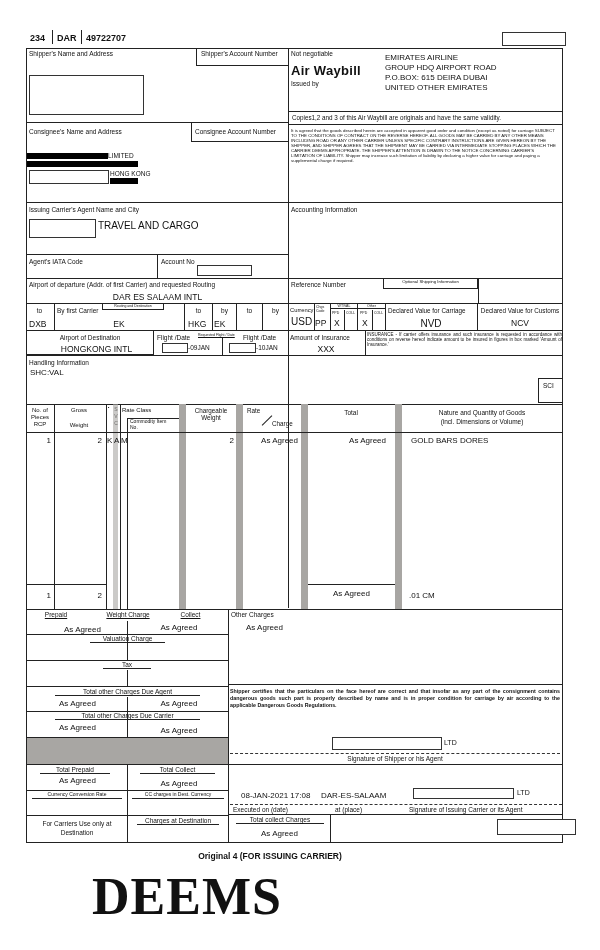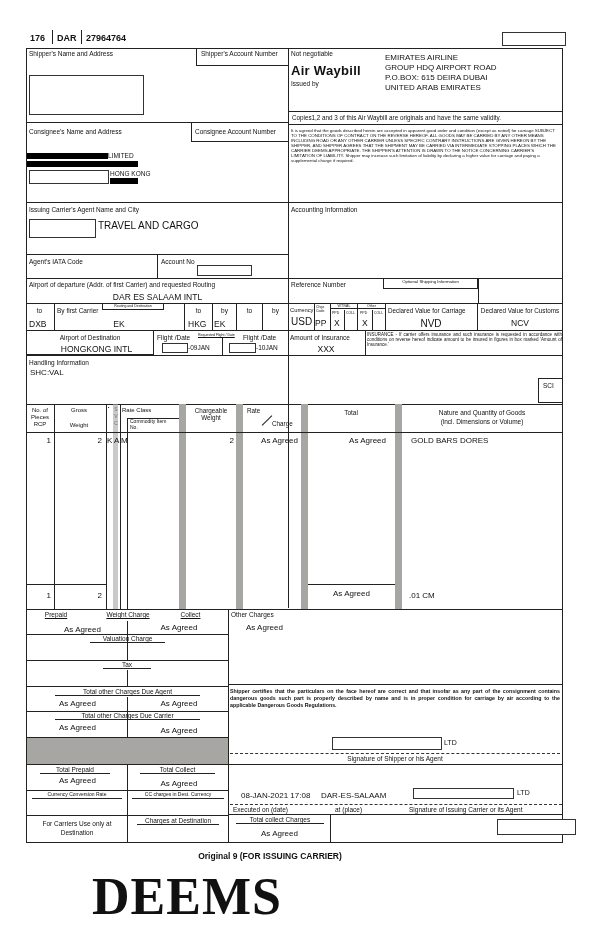--- a/index.html
+++ b/index.html
@@ -12,44 +12,44 @@
 .box{background:#fff;border:1px solid #333}
 .black{background:#000}
 .grey{background:#a8a6a3}
 .dash{border-top:1px dashed #333}
 .c{text-align:center}
 .r{text-align:right}
 </style>
 </head>
 <body>
 
-<div class="abs val" style="left:30px;top:33px;font-weight:bold;font-size:9px">176</div>
+<div class="abs val" style="left:30px;top:33px;font-weight:bold;font-size:9px">234</div>
 <div class="abs" style="left:52px;top:30px;width:1px;height:14px;background:#222"></div>
 <div class="abs val" style="left:57px;top:33px;font-weight:bold;font-size:9px">DAR</div>
 <div class="abs" style="left:81px;top:30px;width:1px;height:14px;background:#222"></div>
-<div class="abs val" style="left:86px;top:33px;font-weight:bold;font-size:9px">27964764</div>
+<div class="abs val" style="left:86px;top:33px;font-weight:bold;font-size:9px">49722707</div>
 <div class="abs box" style="left:502px;top:32px;width:64px;height:14px"></div>
 
 <div class="abs b" style="left:26px;top:48px;width:537px;height:795px"></div>
 
 <div class="abs lbl" style="left:29px;top:50px">Shipper's Name and Address</div>
 <div class="abs b" style="left:196px;top:48px;width:93px;height:18px"></div>
 <div class="abs lbl" style="left:201px;top:50px">Shipper's Account Number</div>
 <div class="abs box" style="left:29px;top:75px;width:115px;height:40px"></div>
 <div class="abs" style="left:26px;top:122px;width:263px;height:1px;background:#222"></div>
 
 <div class="abs" style="left:288px;top:48px;width:1px;height:560px;background:#222"></div>
 <div class="abs lbl" style="left:291px;top:50px">Not negotiable</div>
 <div class="abs" style="left:291px;top:63px;font-weight:bold;font-size:13px;letter-spacing:0.3px">Air Waybill</div>
 <div class="abs lbl" style="left:291px;top:80px">Issued by</div>
 <div class="abs" style="left:385px;top:53px;font-size:8px;line-height:10px">
   <div>EMIRATES AIRLINE</div>
   <div>GROUP HDQ AIRPORT ROAD</div>
   <div>P.O.BOX: 615 DEIRA DUBAI</div>
-  <div>UNITED ARAB EMIRATES</div>
+  <div>UNITED OTHER EMIRATES</div>
 </div>
 <div class="abs" style="left:288px;top:111px;width:275px;height:1px;background:#222"></div>
 <div class="abs lbl" style="left:292px;top:114px;font-size:6.3px">Copies1,2 and 3 of this Air Waybill are originals and have the same validity.</div>
 <div class="abs" style="left:288px;top:124px;width:275px;height:1px;background:#222"></div>
 
 <div class="abs lbl" style="left:29px;top:128px">Consignee's Name and Address</div>
 <div class="abs b" style="left:191px;top:122px;width:98px;height:20px"></div>
 <div class="abs lbl" style="left:195px;top:128px">Consignee Account Number</div>
 <div class="abs black" style="left:27px;top:153px;width:81px;height:6px"></div>
 <div class="abs" style="left:108px;top:152px;font-size:6.5px">LIMITED</div>
@@ -244,14 +244,14 @@
 <div class="abs dash" style="left:230px;top:804px;width:332px"></div>
 <div class="abs lbl" style="left:233px;top:806px">Executed on (date)</div>
 <div class="abs lbl" style="left:335px;top:806px">at (place)</div>
 <div class="abs lbl" style="left:409px;top:806px">Signature of Issuing Carrier or its Agent</div>
 <div class="abs" style="left:228px;top:814px;width:335px;height:1px;background:#222"></div>
 <div class="abs" style="left:228px;top:815px;width:103px;height:28px;border-right:1px solid #222"></div>
 <div class="abs lbl c" style="left:236px;top:816px;width:88px;border-bottom:1px solid #222">Total collect Charges</div>
 <div class="abs c" style="left:228px;top:829px;width:103px;font-size:8px">As Agreed</div>
 <div class="abs box" style="left:497px;top:819px;width:79px;height:16px"></div>
 
-<div class="abs c" style="left:0;top:851px;width:540px;font-size:8.5px;font-weight:bold">Original 9 (FOR ISSUING CARRIER)</div>
+<div class="abs c" style="left:0;top:851px;width:540px;font-size:8.5px;font-weight:bold">Original 4 (FOR ISSUING CARRIER)</div>
 <div class="abs" style="left:92px;top:867px;font-family:'Liberation Serif',serif;font-weight:bold;font-size:52px;letter-spacing:1px;line-height:60px">DEEMS</div>
 
 </body></html>

